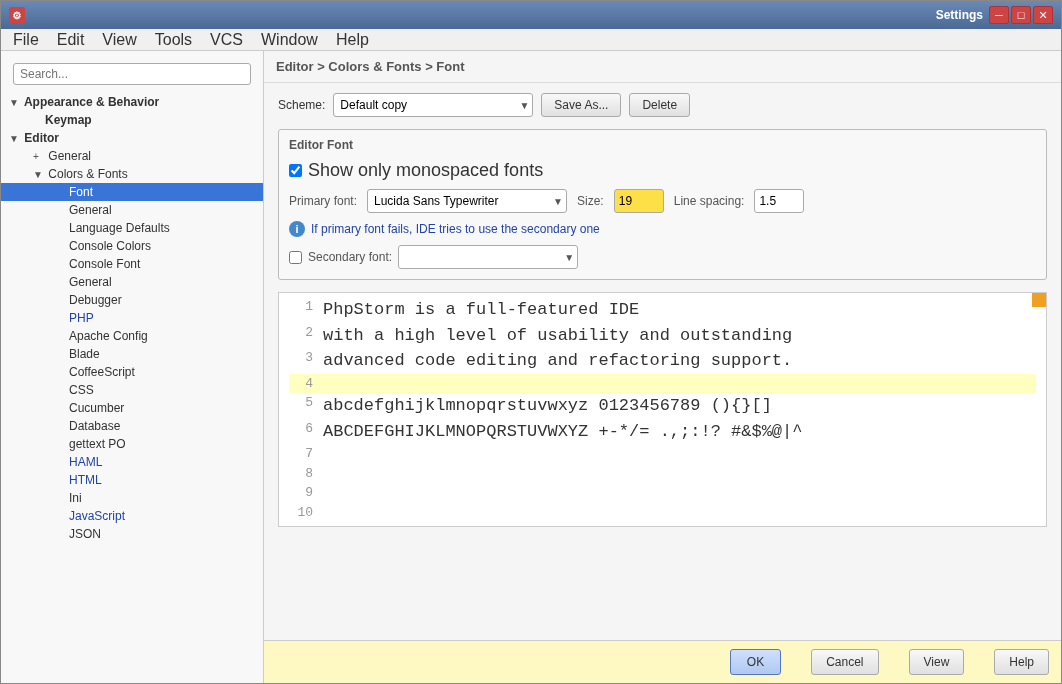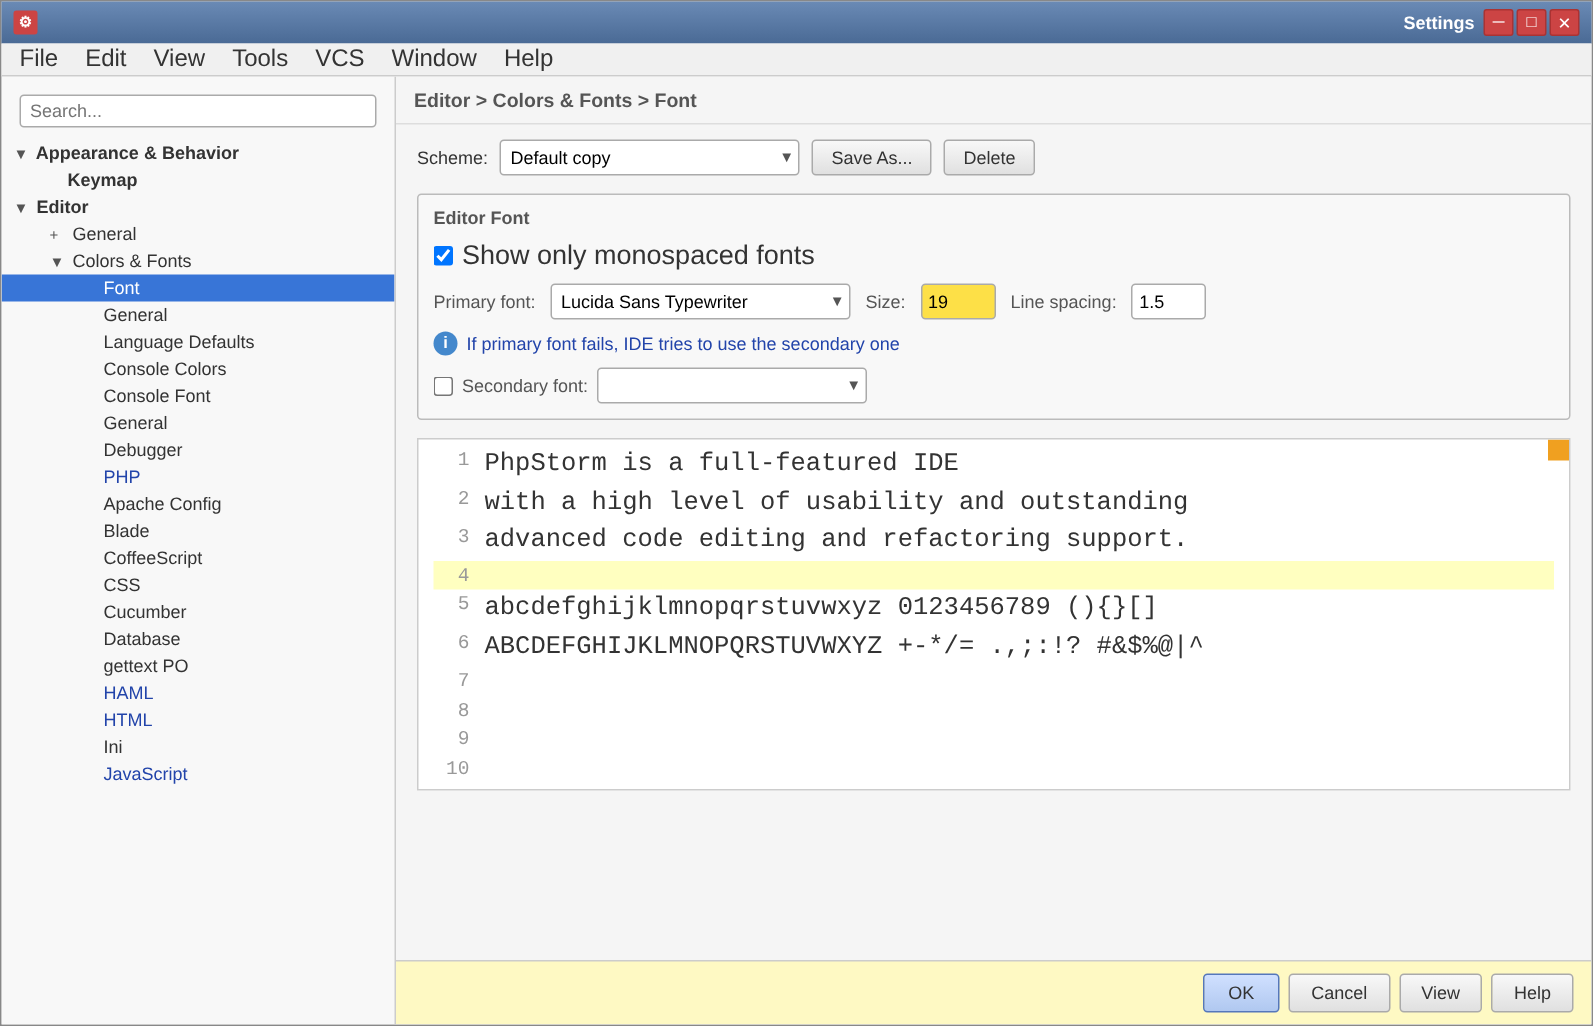--- a/index.html
+++ b/index.html
@@ -327,20 +327,21 @@
     }
     .btn-cancel, .btn-apply, .btn-help {
       height: 26px;
       padding: 0 14px;
       border: 1px solid #aaa;
       border-radius: 3px;
       background: linear-gradient(to bottom, #f8f8f8, #e0e0e0);
       font-size: 12px;
       cursor: pointer;
       color: #333;
+      margin-left: 24px;
     }
   </style>
 </head>
 <body>
 
 <div class="window">
 
   <div class="title-bar">
     <div class="title-bar-icon">⚙</div>
     <span class="title-bar-text">Settings</span>
@@ -393,20 +394,21 @@
       <div class="tree-item level3">Blade</div>
       <div class="tree-item level3">CoffeeScript</div>
       <div class="tree-item level3">CSS</div>
       <div class="tree-item level3">Cucumber</div>
       <div class="tree-item level3">Database</div>
       <div class="tree-item level3">gettext PO</div>
       <div class="tree-item level3 colored-blue">HAML</div>
       <div class="tree-item level3 colored-blue">HTML</div>
       <div class="tree-item level3">Ini</div>
       <div class="tree-item level3 colored-blue">JavaScript</div>
+      <div class="tree-item level3">JSON</div>
     </div>
 
     <div class="main-panel">
 
       <div class="breadcrumb">
         <span>Editor &gt; Colors &amp; Fonts &gt; Font</span>
       </div>
 
       <div class="settings-area">
 

